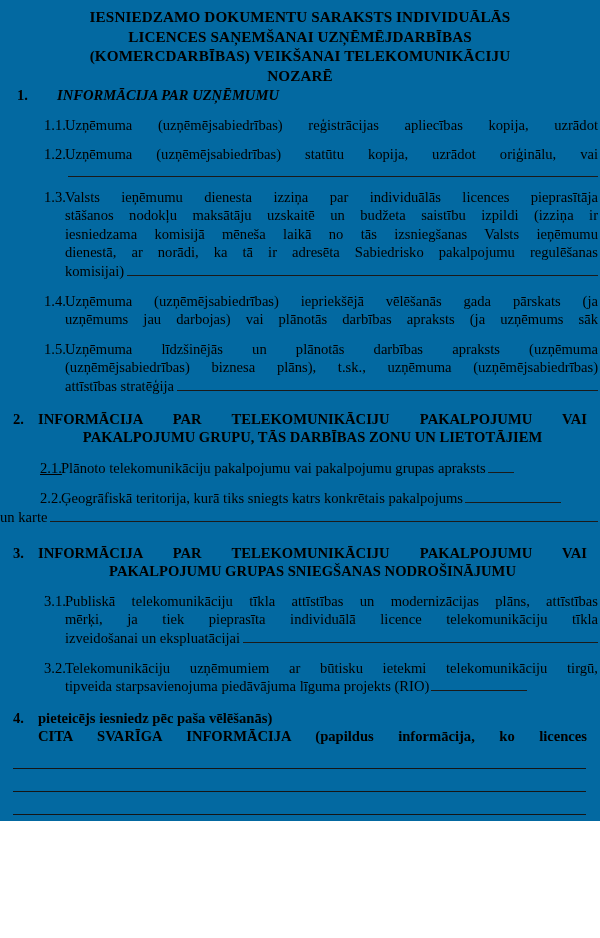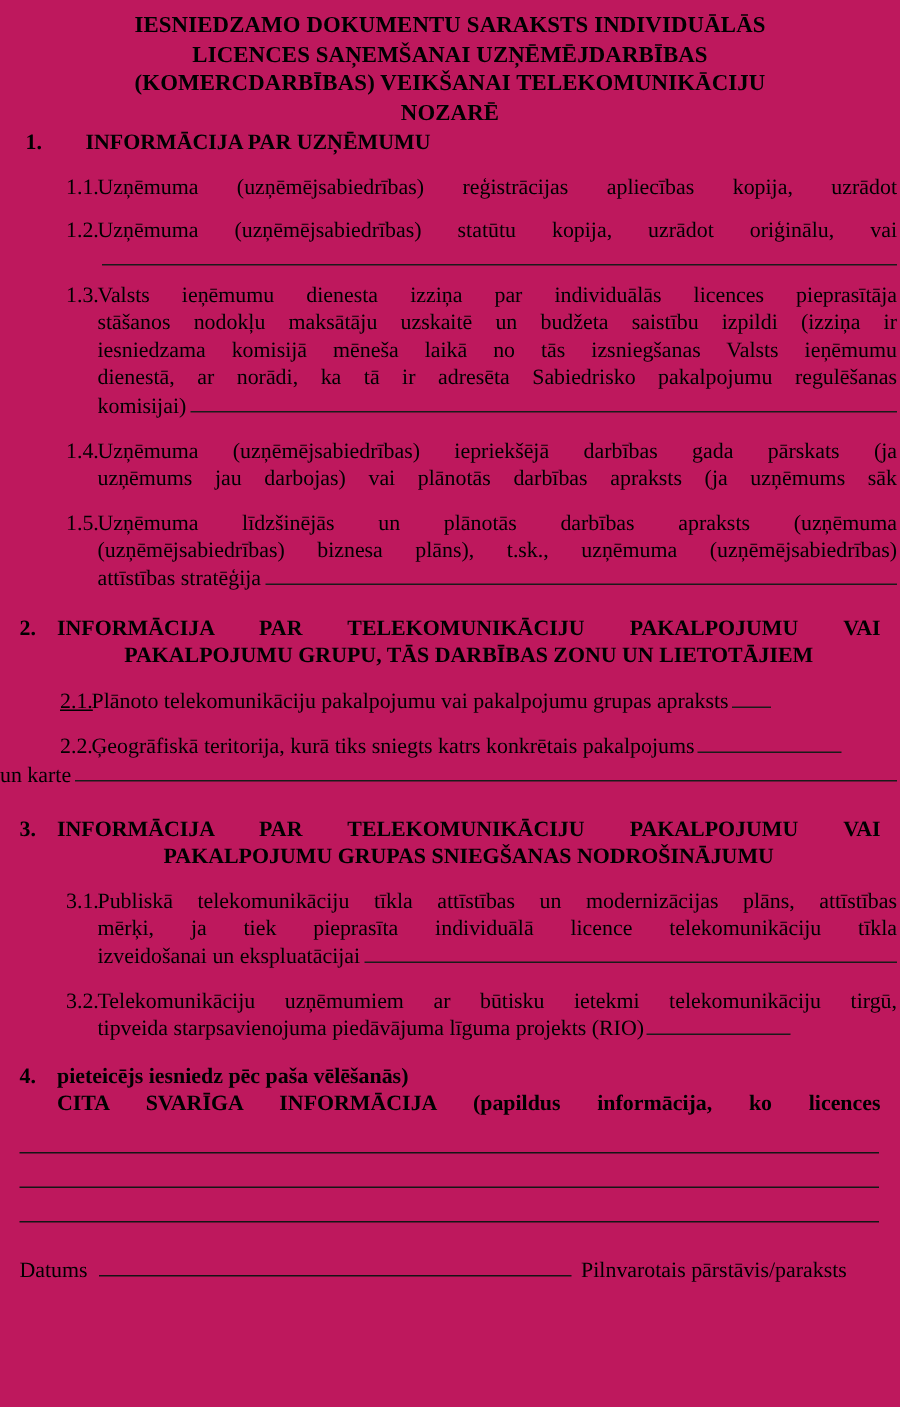--- a/index.html
+++ b/index.html
@@ -9,23 +9,23 @@
     background: #ffffff;
   }
   body {
     font-family: "Liberation Serif", "DejaVu Serif", serif;
     color: #000000;
     -webkit-font-smoothing: none;
   }
   .page {
     position: relative;
     width: 600px;
-    height: 938px;
+    height: 821px;
     overflow: hidden;
-    background: #be185d;
+    background: #0369a1;
     box-sizing: border-box;
   }
 
   
   .doc-title {
     text-align: center;
     font-weight: bold;
     font-size: 15.2px;
     line-height: 19.5px;
     letter-spacing: 0.1px;
@@ -59,21 +59,21 @@
     text-align-last: center;
   }
   .section .s-body .hl.leftlast {
     text-align: justify;
     text-align-last: left;
   }
 
   
   #sec-1 { margin: 1px 0 0 0; padding-left: 17px; }
   #sec-1 .s-num { width: 40px; }
-  #sec-1 .s-body .hl { text-align: left; text-align-last: left; }
+  #sec-1 .s-body .hl { text-align: left; text-align-last: left; font-style: italic; }
 
   
   .sec-wide { margin-top: 14px; padding: 0 13px 0 13px; }
   .sec-wide .s-num { width: 25px; }
 
   
   #sec-4 { margin-top: 13px; padding: 0 13px 0 13px; }
   #sec-4 .s-num { width: 25px; }
 
   
@@ -207,21 +207,21 @@
           <span class="fline"></span>
         </span>
 
       </p>
     </span>
   </div>
 
   <div class="item">
     <span class="i-num">1.4.</span>
     <span class="i-body">
-      <p>Uzņēmuma (uzņēmējsabiedrības) iepriekšējā darbības gada pārskats (ja</p>
+      <p>Uzņēmuma (uzņēmējsabiedrības) iepriekšējā vēlēšanās gada pārskats (ja</p>
       <p>uzņēmums jau darbojas) vai plānotās darbības apraksts (ja uzņēmums sāk</p>
     </span>
   </div>
 
   <div class="item">
     <span class="i-num">1.5.</span>
     <span class="i-body">
       <p>Uzņēmuma līdzšinējās un plānotās darbības apraksts (uzņēmuma</p>
       <p>(uzņēmējsabiedrības) biznesa plāns), t.sk., uzņēmuma (uzņēmējsabiedrības)</p>
       <p class="noj">

